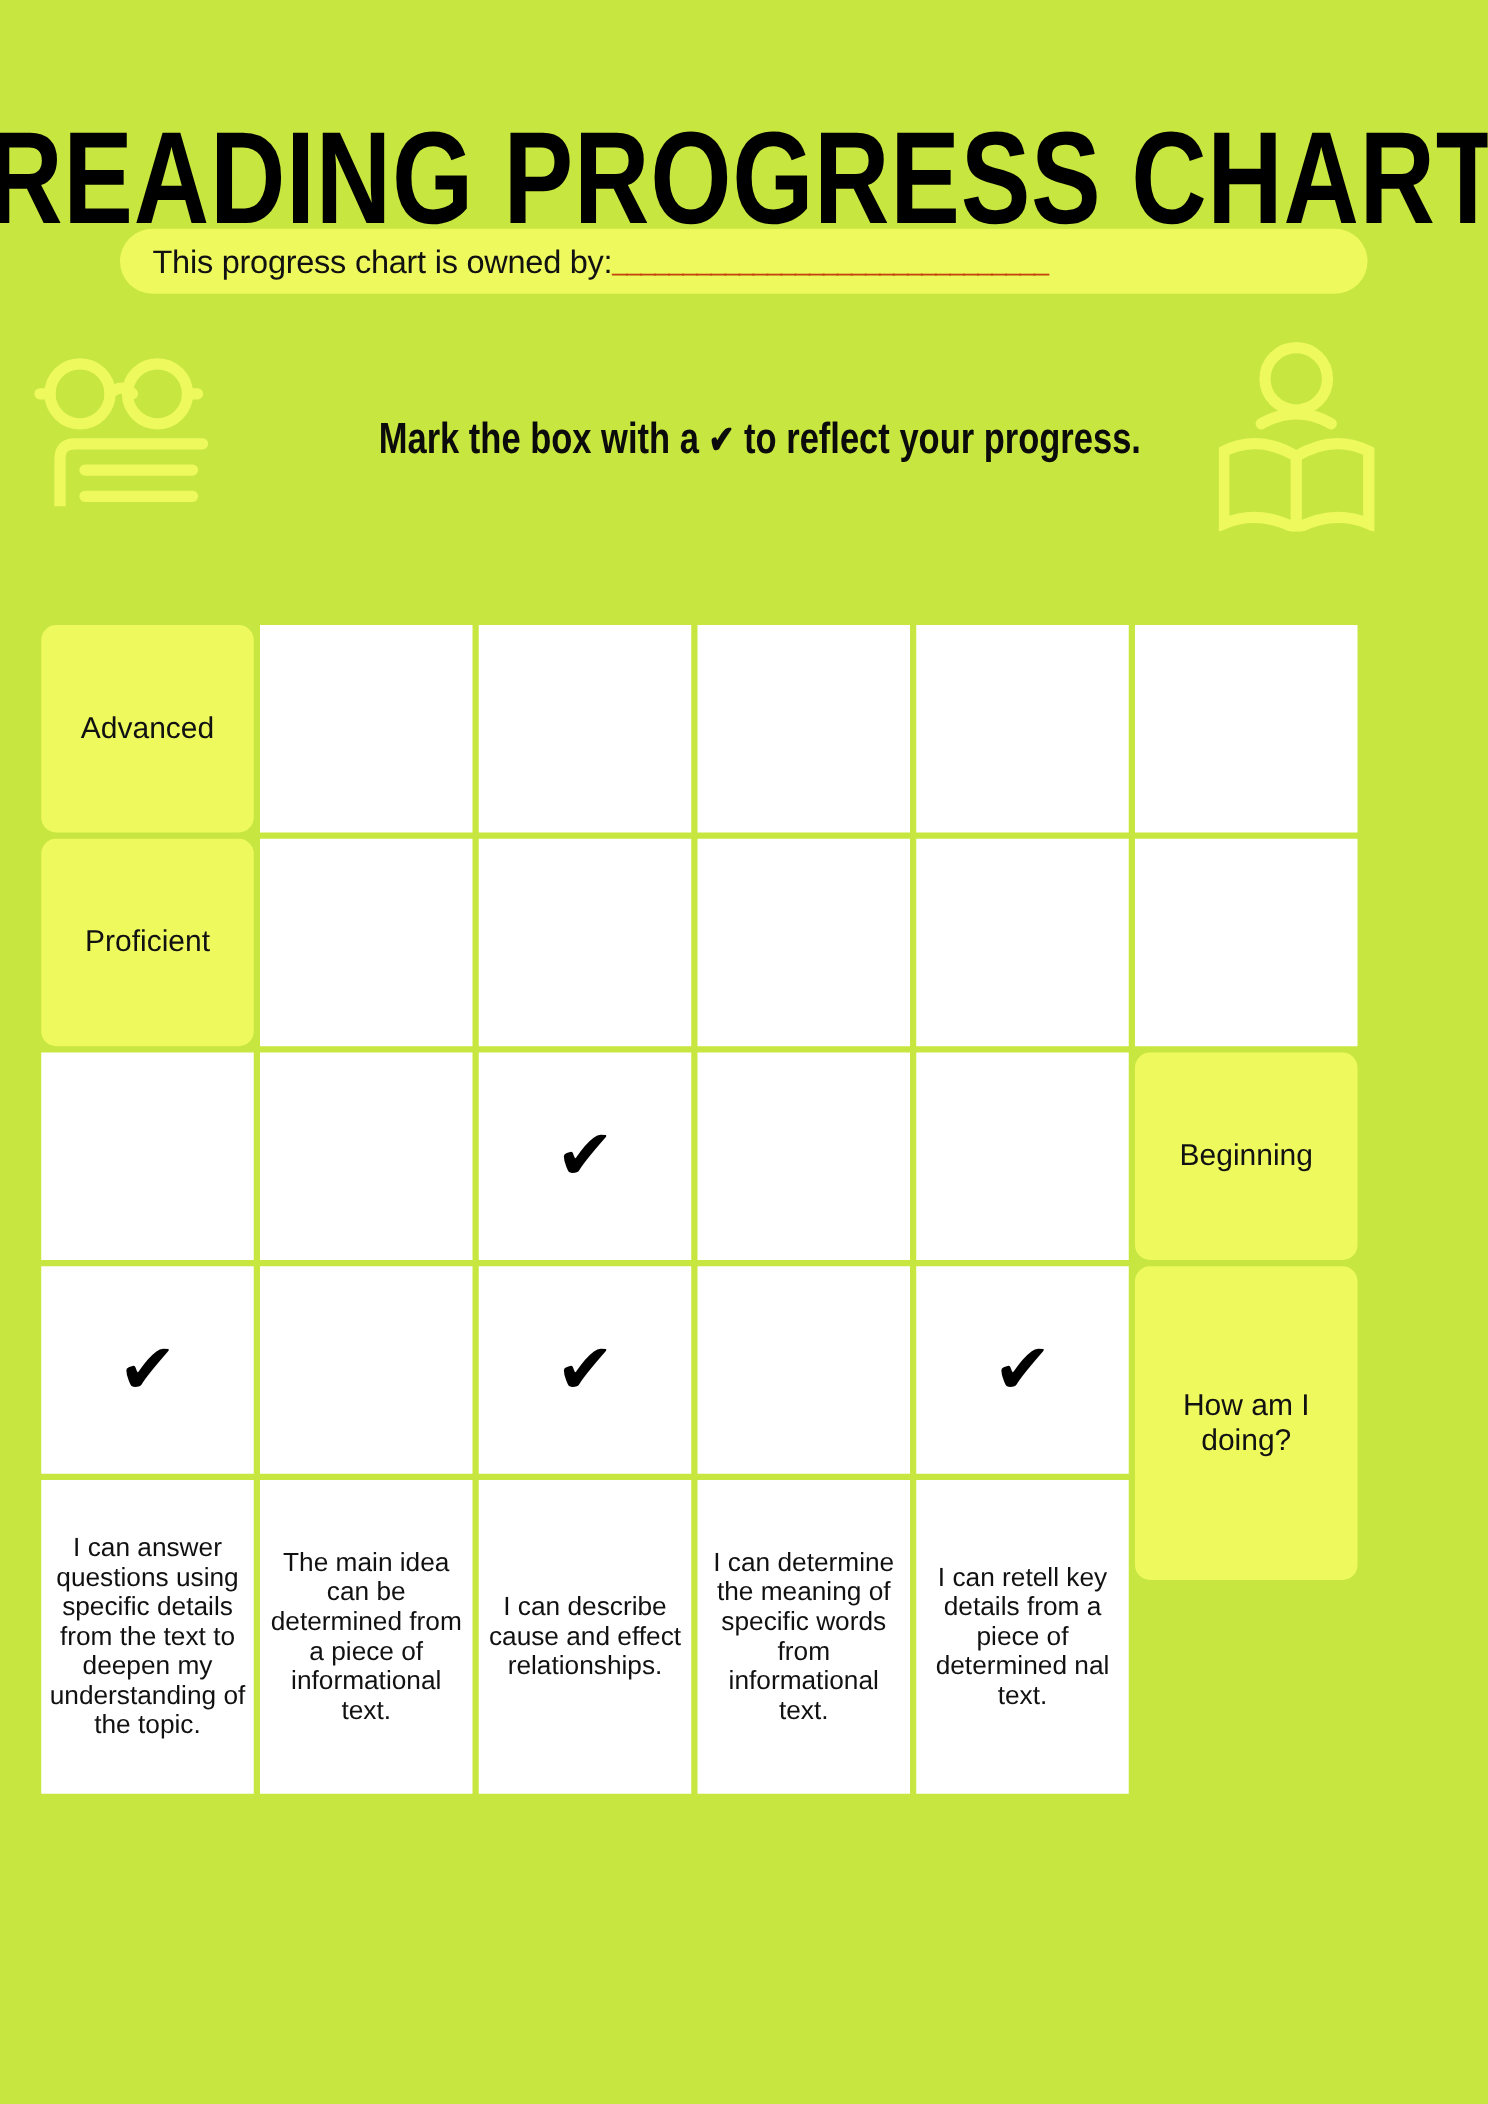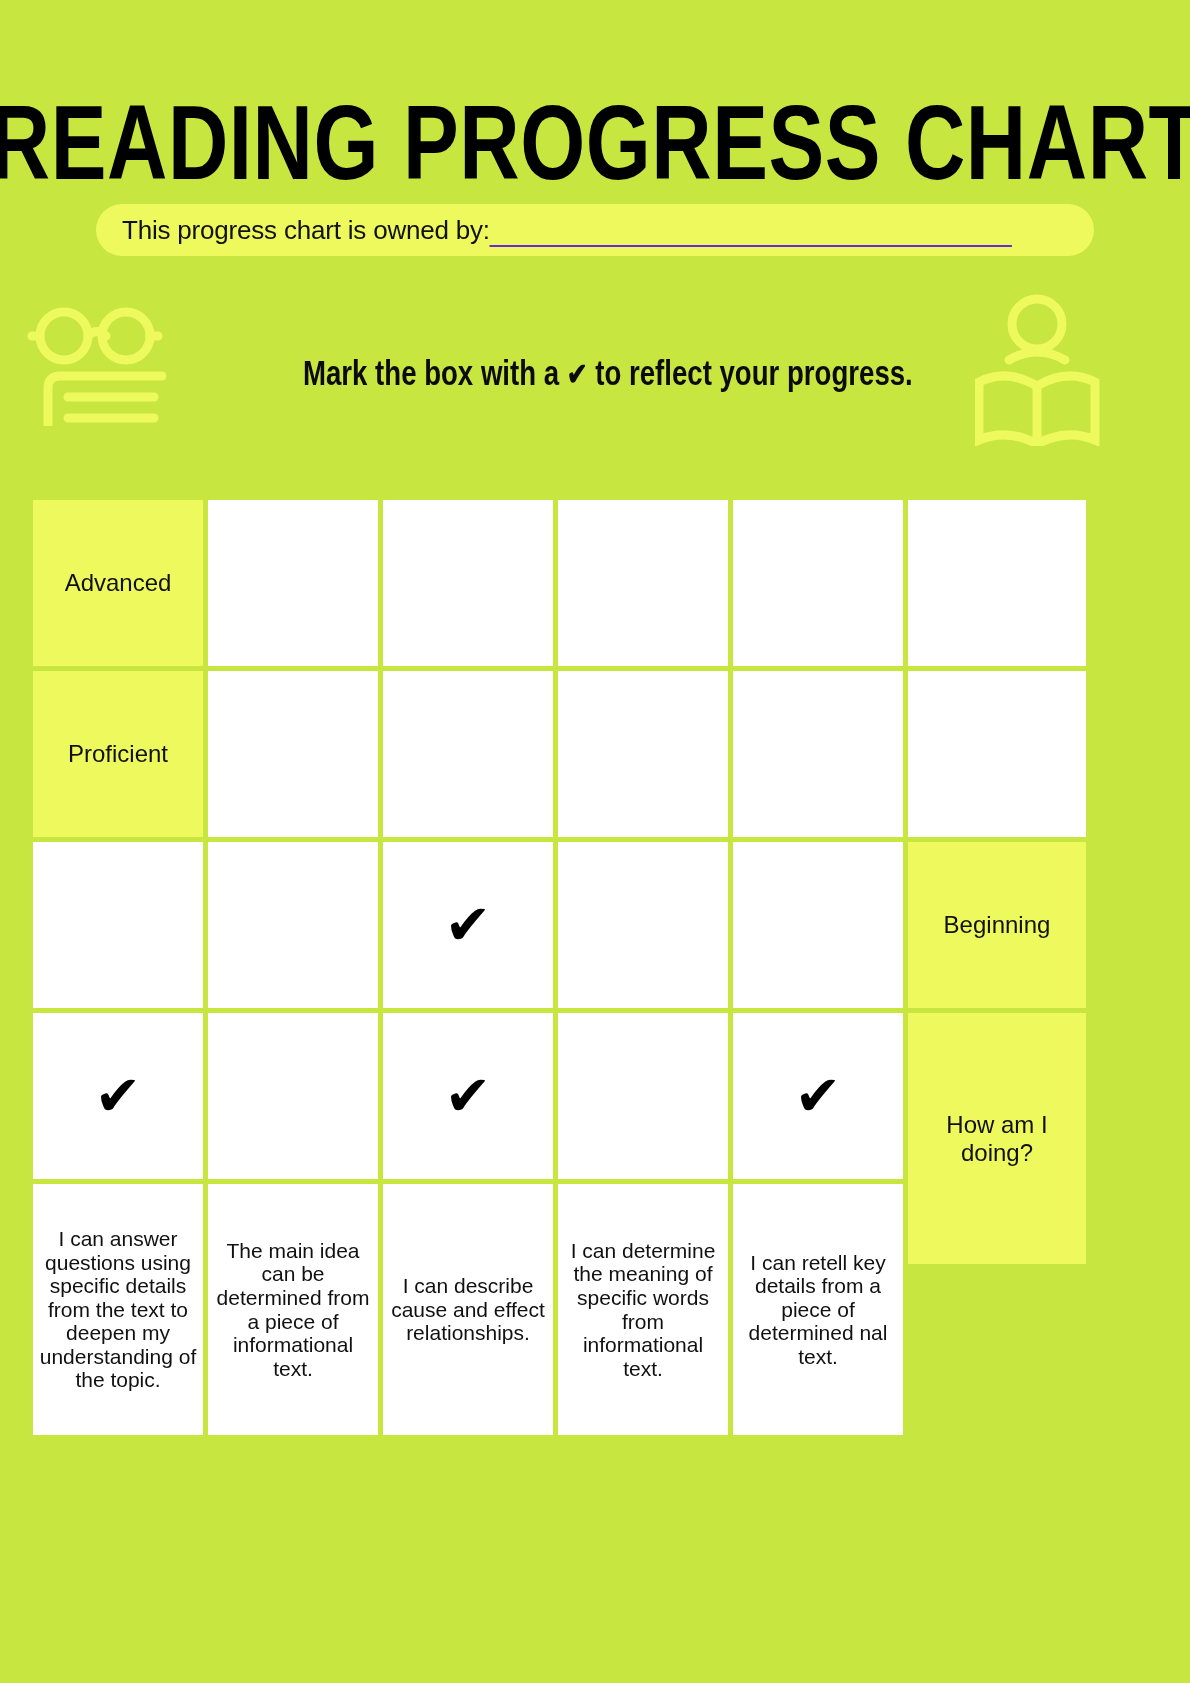--- a/index.html
+++ b/index.html
@@ -26,41 +26,41 @@
     letter-spacing: 0.5px;
     color: #000000;
     transform: scale(1.10, 1.38);
     transform-origin: center top;
     padding-top: 66px;
     white-space: nowrap;
   }
 
   
   .owner-wrap {
-    margin-top: 62px;
+    margin-top: 41px;
     padding: 0 96px 0 96px;
   }
   .owner-pill {
     background: #eef95e;
     border-radius: 40px;
     height: 52px;
     display: flex;
     align-items: center;
     padding-left: 26px;
     overflow: hidden;
   }
   .owner-text {
     font-size: 26px;
     color: #111;
     white-space: nowrap;
     letter-spacing: -0.2px;
   }
   .owner-line {
-    font-size: 32px;
-    color: #6d28d9;
+    font-size: 22px;
+    color: #c2410c;
     letter-spacing: -1px;
   }
 
   
   .band {
     position: relative;
     height: 175px;
     margin-top: 30px;
     text-decoration: underline;
   }
@@ -115,20 +115,21 @@
   }
   .cell-label {
     background: #eef95e;
     display: flex;
     align-items: center;
     justify-content: center;
     font-size: 24px;
     color: #111;
     text-align: center;
     line-height: 1.15;
+    border-radius: 12px;
   }
   .check {
     font-family: "DejaVu Sans", sans-serif;
     font-size: 56px;
     font-weight: bold;
     color: #000;
     line-height: 1;
   }
   .desc {
     font-size: 21px;

